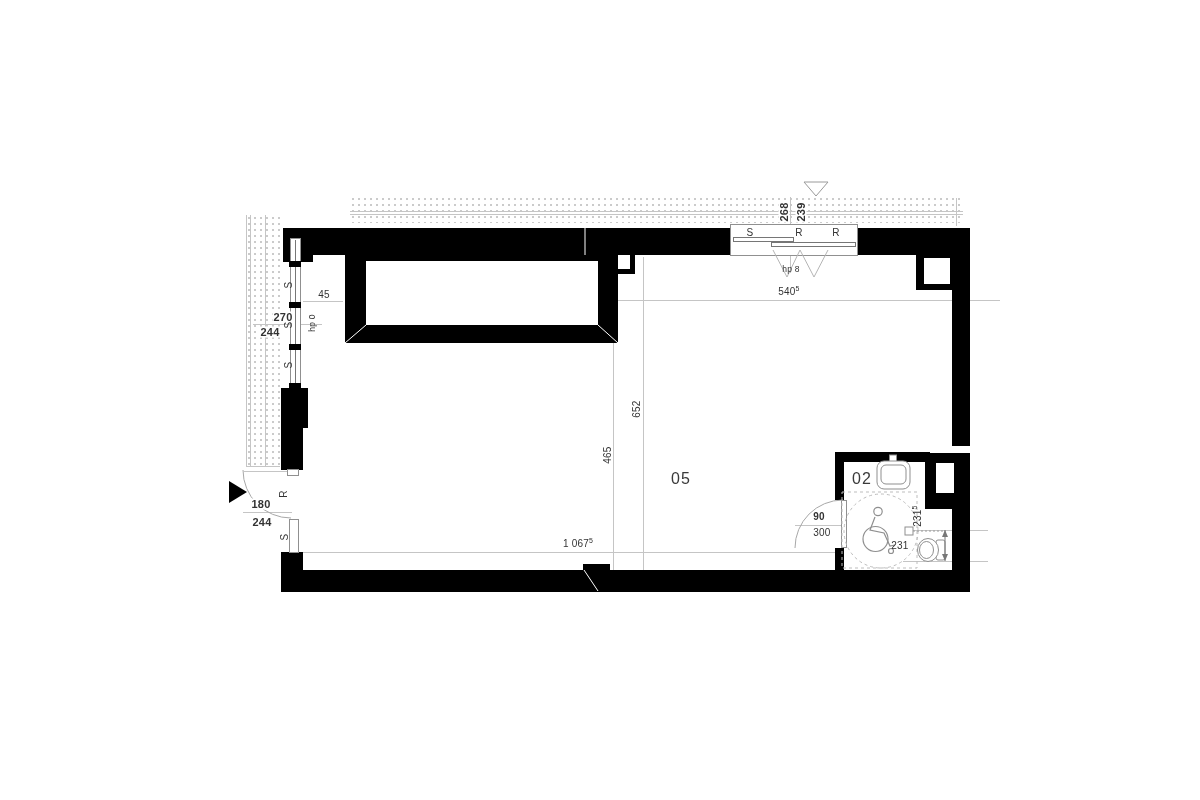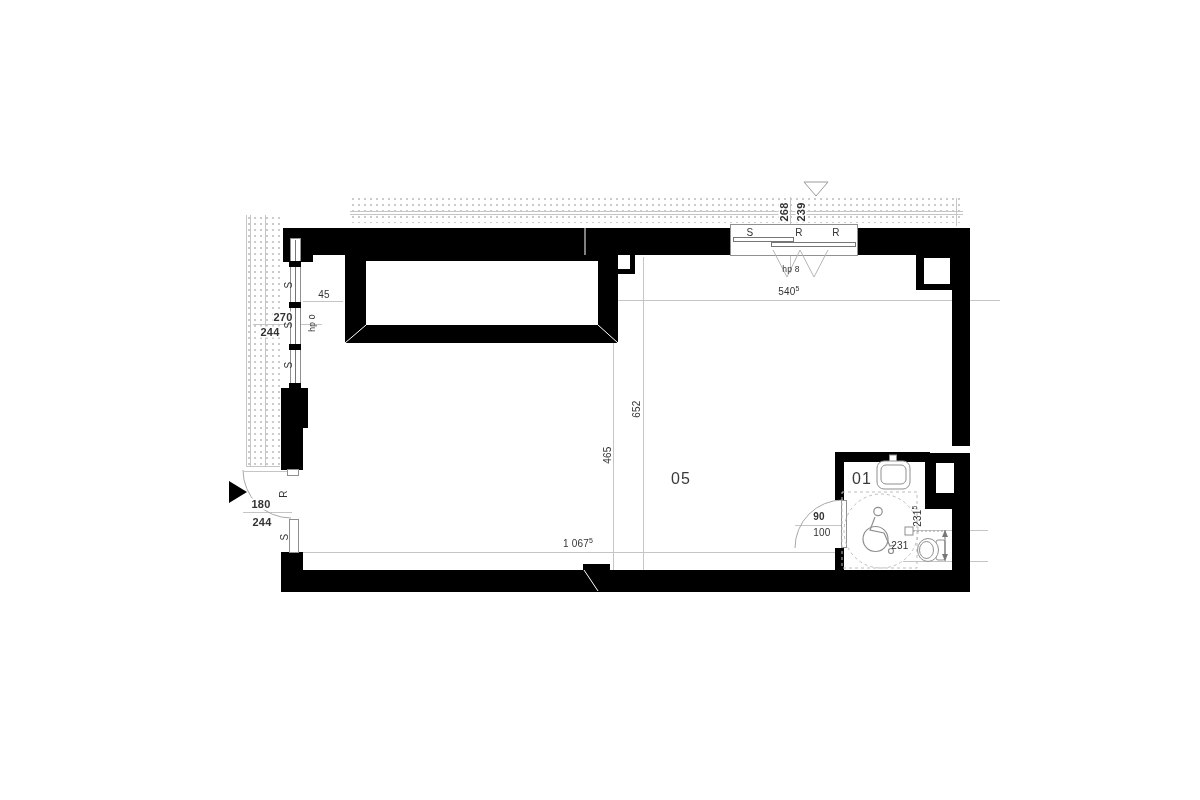--- a/index.html
+++ b/index.html
@@ -141,19 +141,19 @@
   <div class="txt" style="left:799px;top:233px;">R</div>
   <div class="txt" style="left:836px;top:233px;">R</div>
   <div class="txt rot dim" style="left:784px;top:212px;">268</div>
   <div class="txt rot dim" style="left:801px;top:212px;">239</div>
   <div class="txt small" style="left:791px;top:269px;">hp 8</div>
   <div class="txt" style="left:789px;top:292px;"><span>540</span><sup>5</sup></div>
   <div class="txt rot" style="left:637px;top:409px;">652</div>
   <div class="txt rot" style="left:608px;top:455px;">465</div>
   <div class="txt" style="left:578px;top:544px;"><span>1 067</span><sup>5</sup></div>
   <div class="txt room" style="left:681px;top:479px;">05</div>
-  <div class="txt room" style="left:862px;top:479px;">01</div>
+  <div class="txt room" style="left:862px;top:479px;">02</div>
   <div class="txt" style="left:819px;top:517px;font-weight:bold;">90</div>
-  <div class="txt" style="left:822px;top:533px;">100</div>
+  <div class="txt" style="left:822px;top:533px;">300</div>
   <div class="txt rot" style="left:918px;top:516px;"><span>231</span><sup>5</sup></div>
   <div class="txt" style="left:900px;top:546px;">231</div>
 
 </div>
 
 </body></html>

